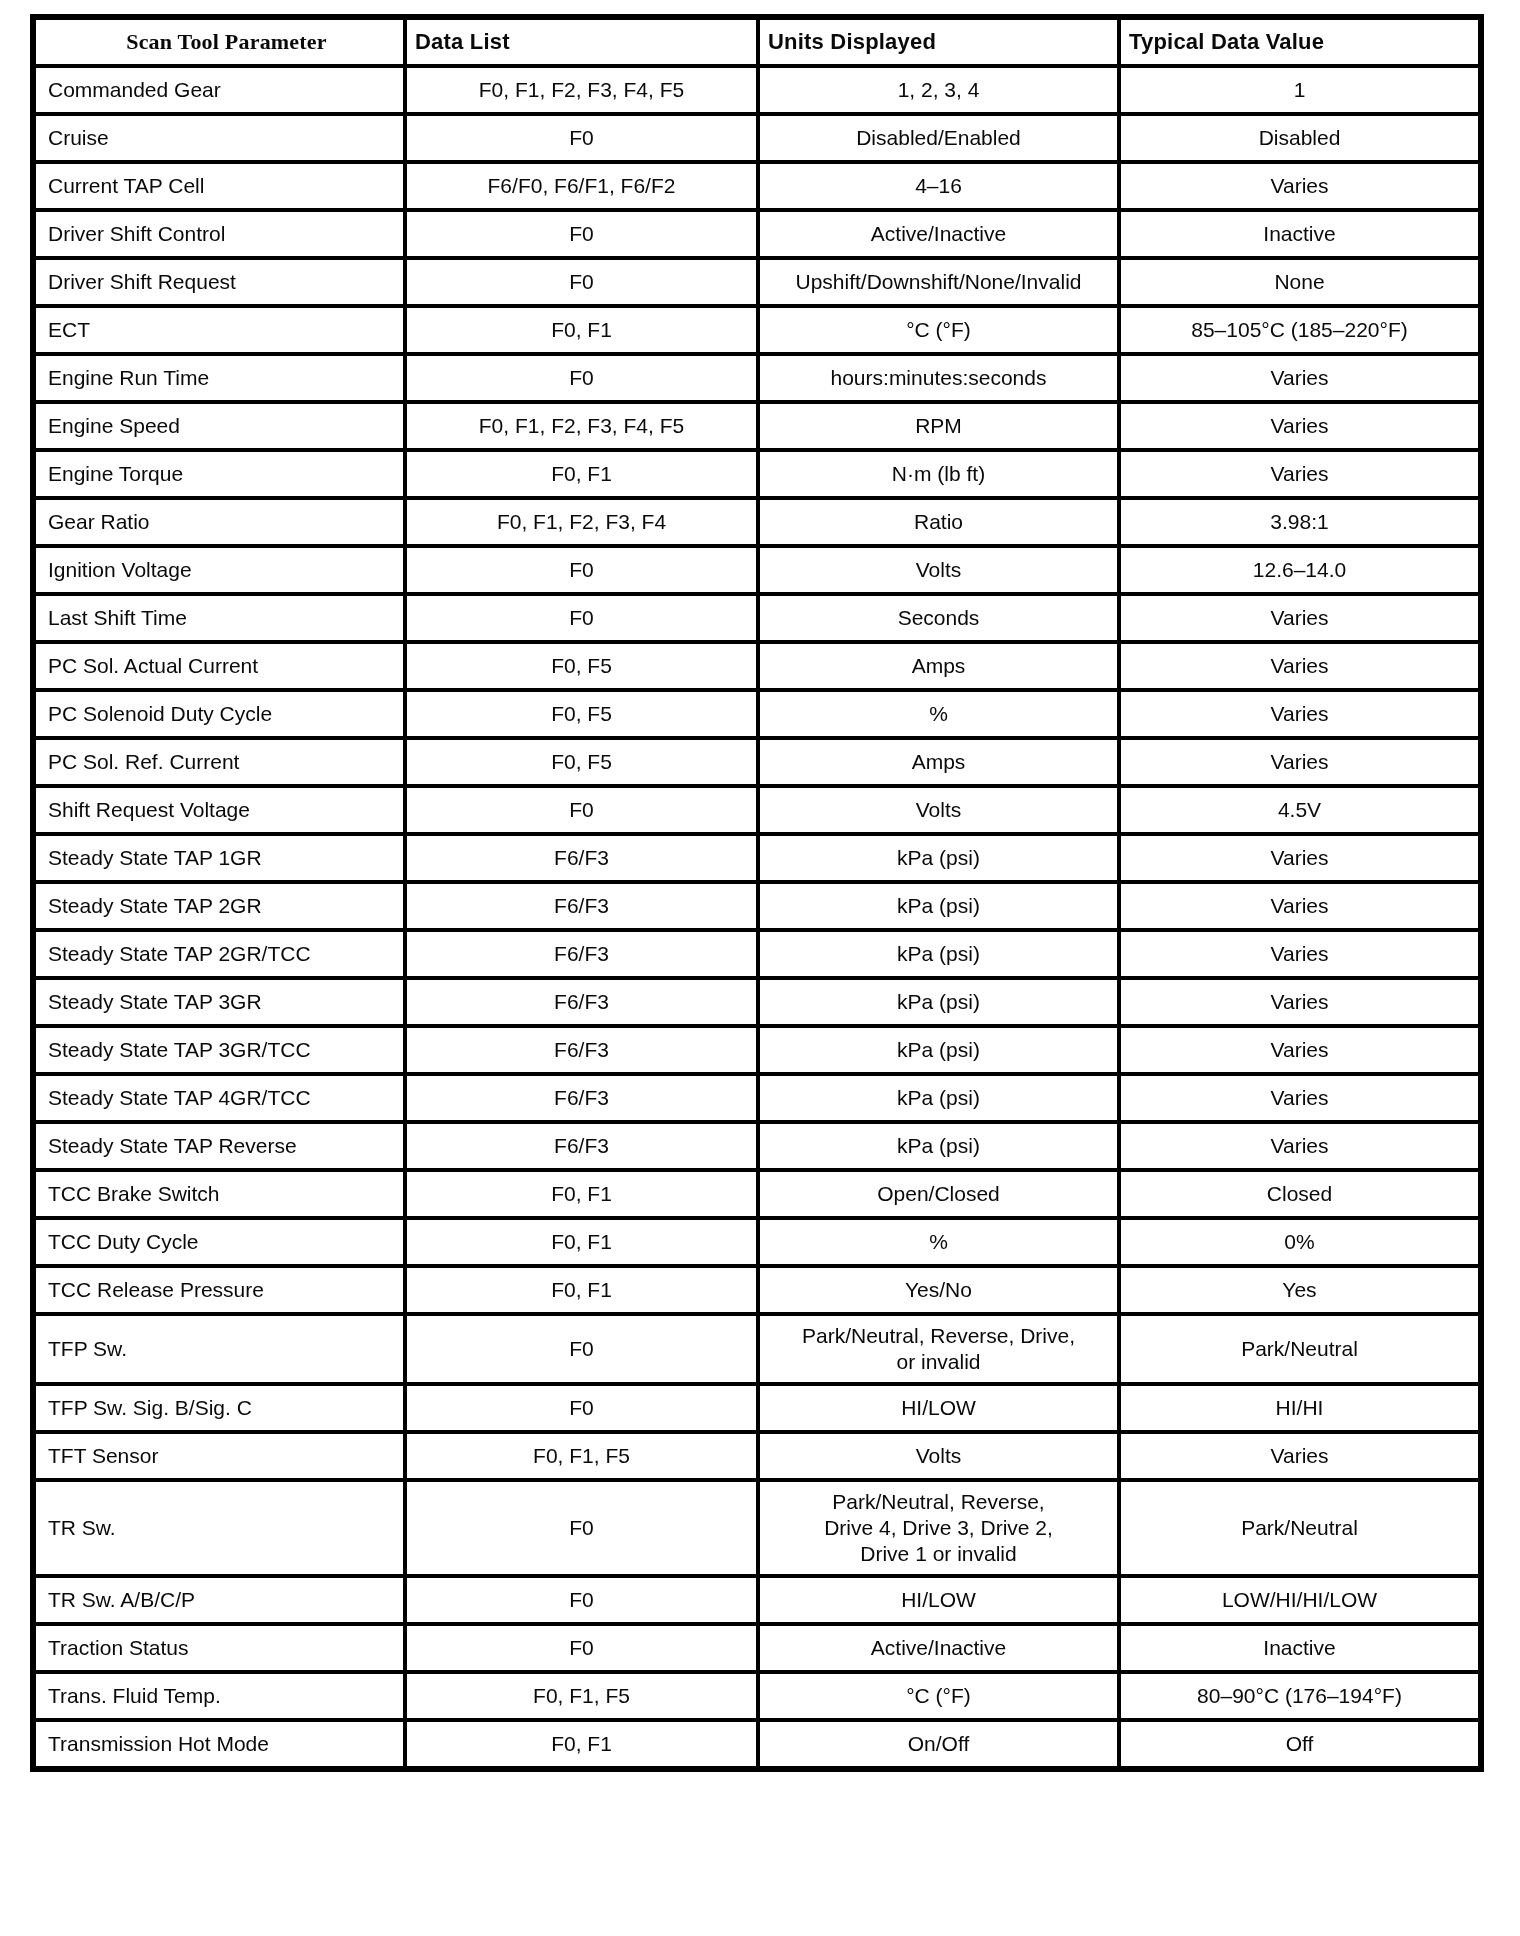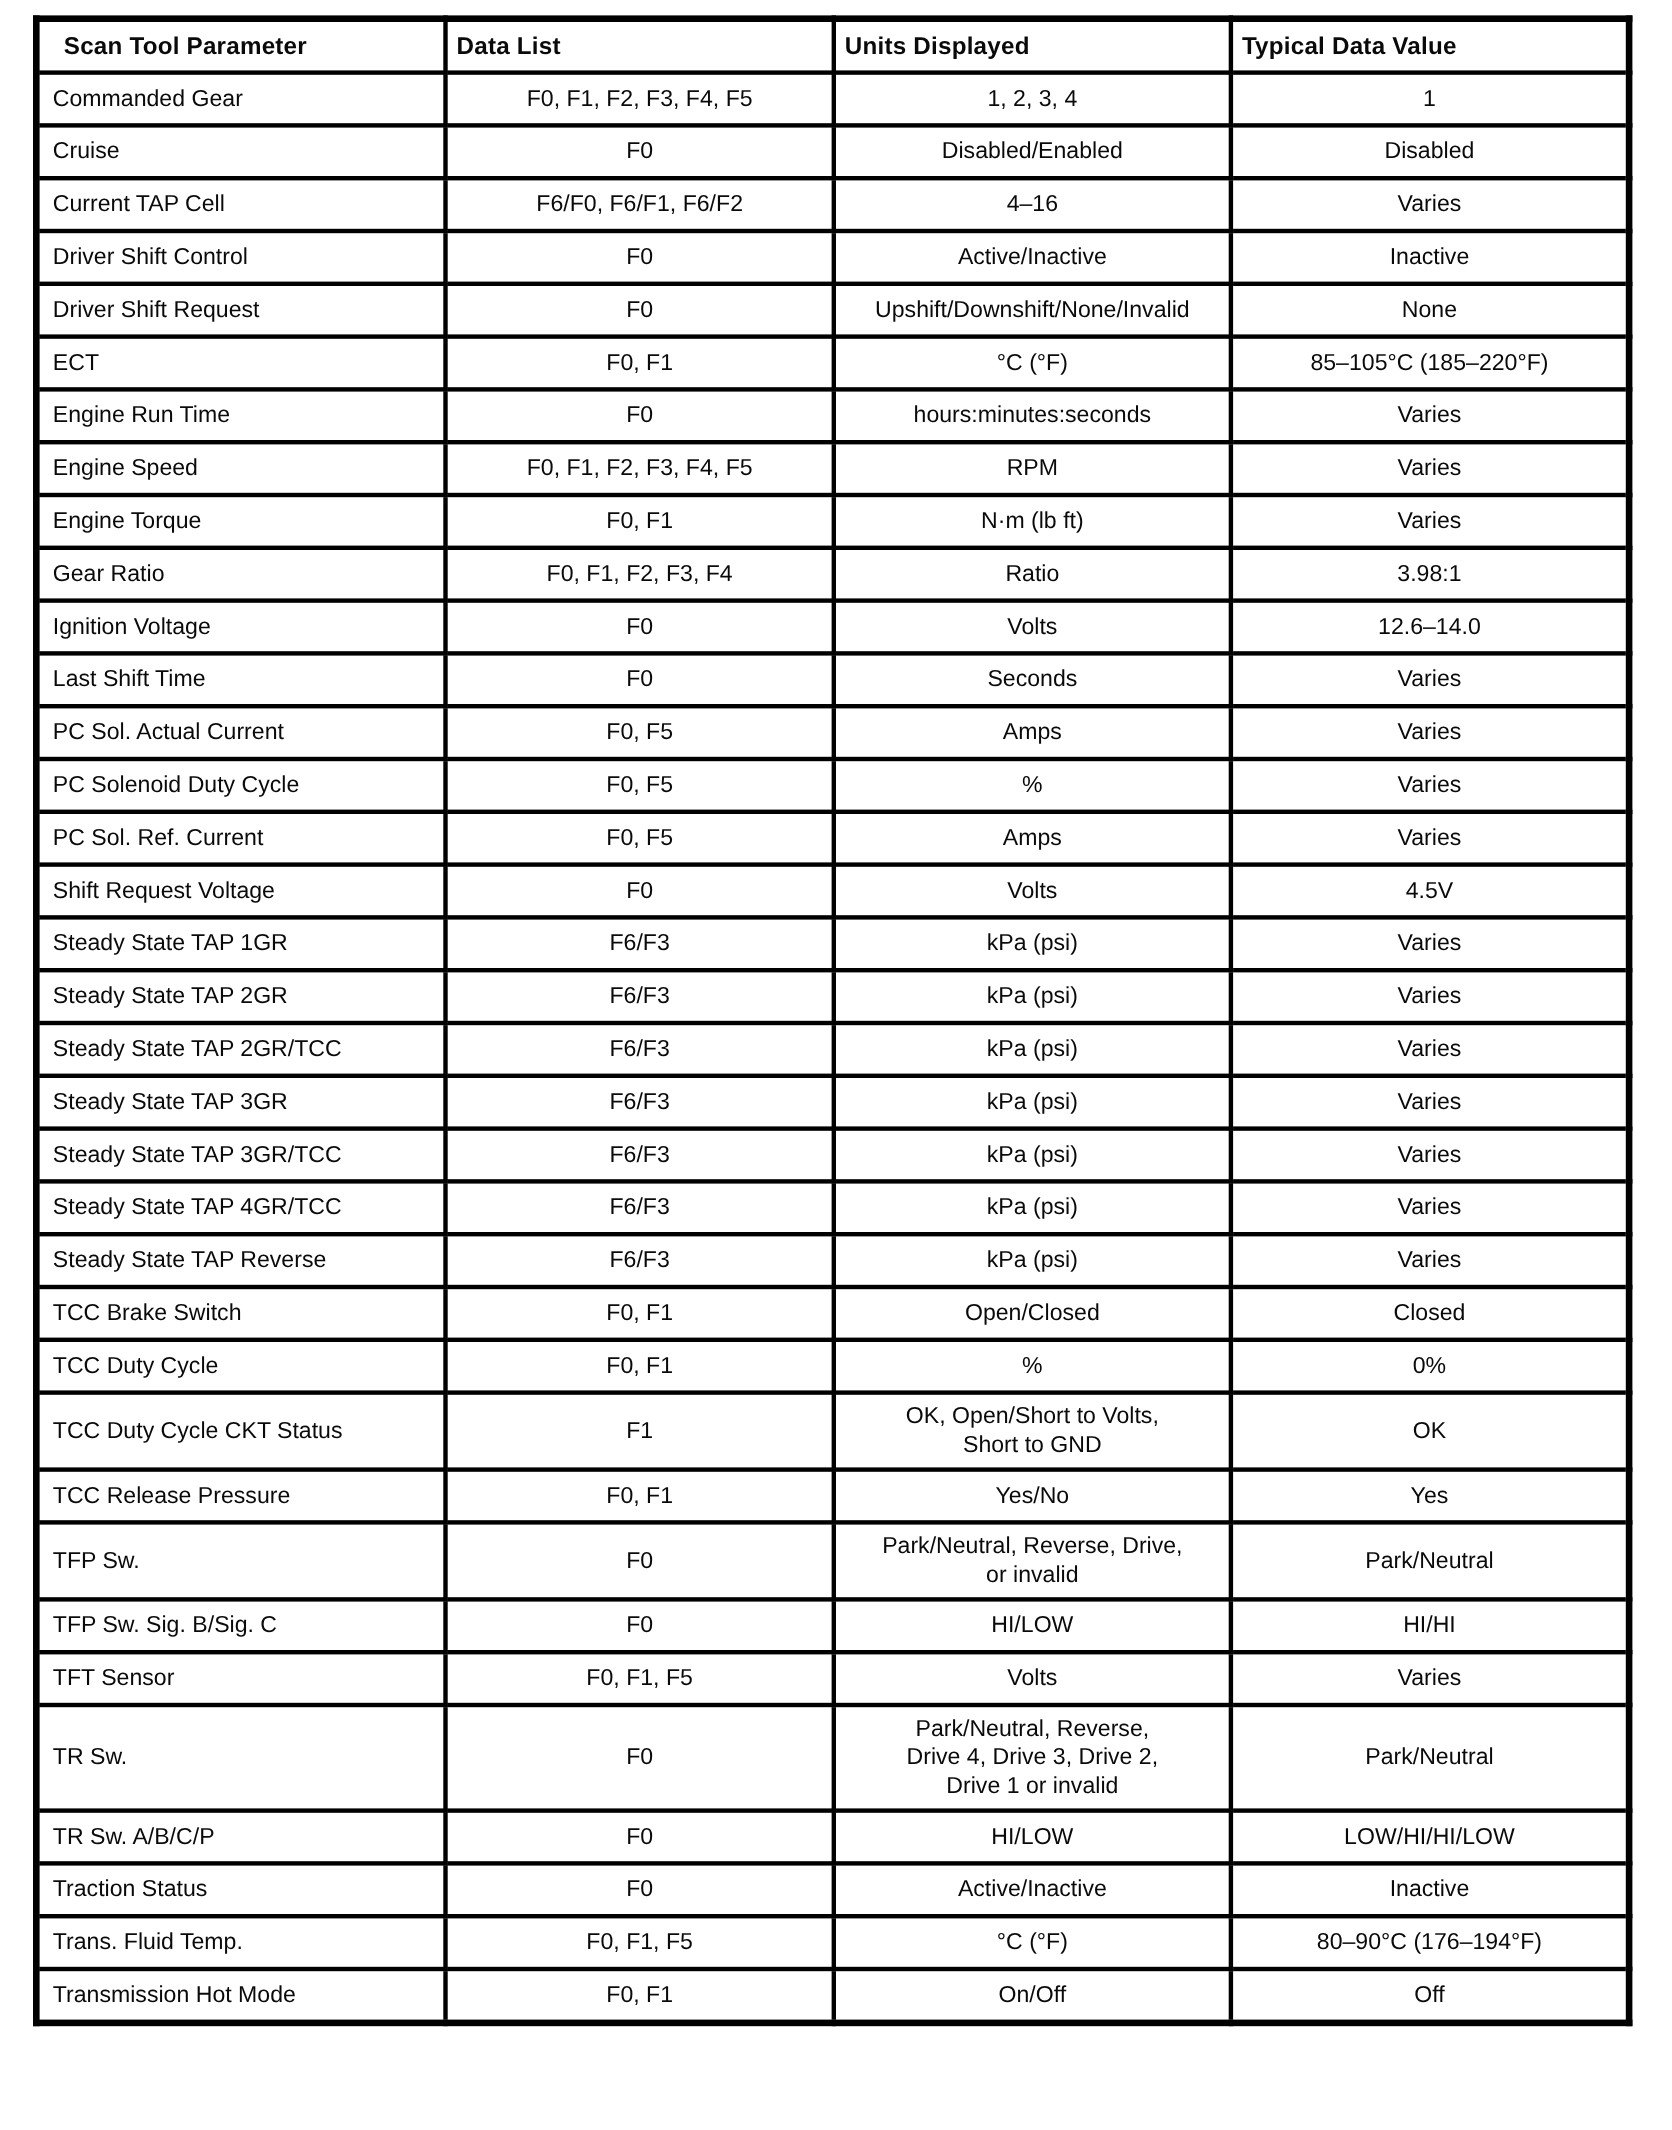--- a/index.html
+++ b/index.html
@@ -39,22 +39,23 @@
     overflow: hidden;
   }
   .scan-table th {
     font-size: 22px;
     font-weight: 700;
     text-align: left;
     letter-spacing: 0.2px;
     height: 30px;
   }
   .scan-table th.h-param {
-    text-align: left;
+    text-align: center;
     padding-left: 22px;
+    font-family: Liberation Serif, serif;
   }
   .scan-table td {
     height: 30px; 
   }
   .scan-table td.c-param {
     text-align: left;
     padding-left: 12px;
   }
   .scan-table td.c-list,
   .scan-table td.c-units,
@@ -226,27 +227,20 @@
     <td class="c-units">Open/Closed</td>
     <td class="c-typical">Closed</td>
   </tr>
         <tr>
     <td class="c-param">TCC Duty Cycle</td>
     <td class="c-list">F0, F1</td>
     <td class="c-units">%</td>
     <td class="c-typical">0%</td>
   </tr>
         <tr>
-    <td class="c-param">TCC Duty Cycle CKT Status</td>
-    <td class="c-list">F1</td>
-    <td class="c-units">OK, Open/Short to Volts,
-Short to GND</td>
-    <td class="c-typical">OK</td>
-  </tr>
-        <tr>
     <td class="c-param">TCC Release Pressure</td>
     <td class="c-list">F0, F1</td>
     <td class="c-units">Yes/No</td>
     <td class="c-typical">Yes</td>
   </tr>
         <tr>
     <td class="c-param">TFP Sw.</td>
     <td class="c-list">F0</td>
     <td class="c-units">Park/Neutral, Reverse, Drive,
 or invalid</td>

